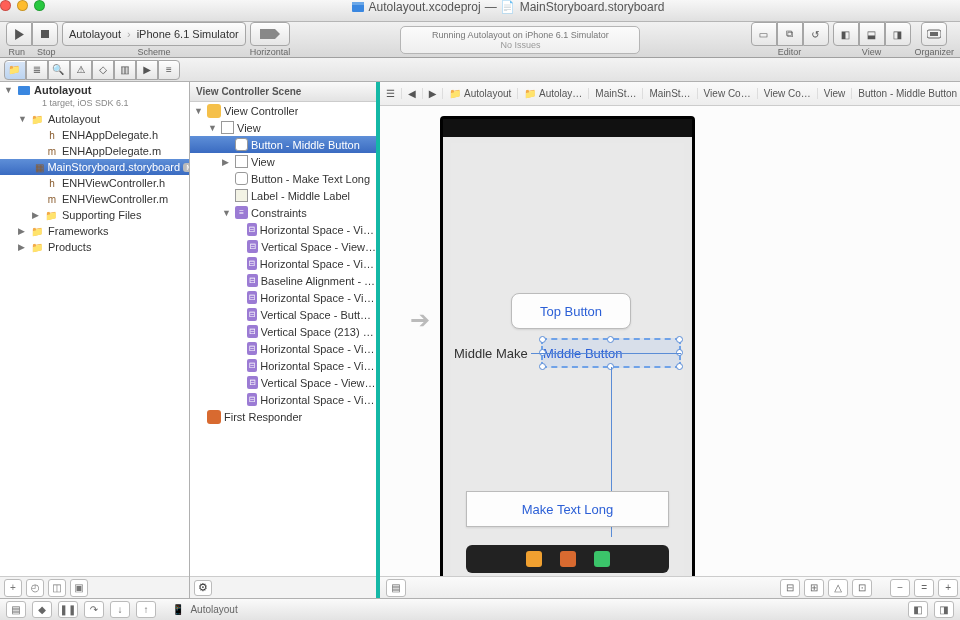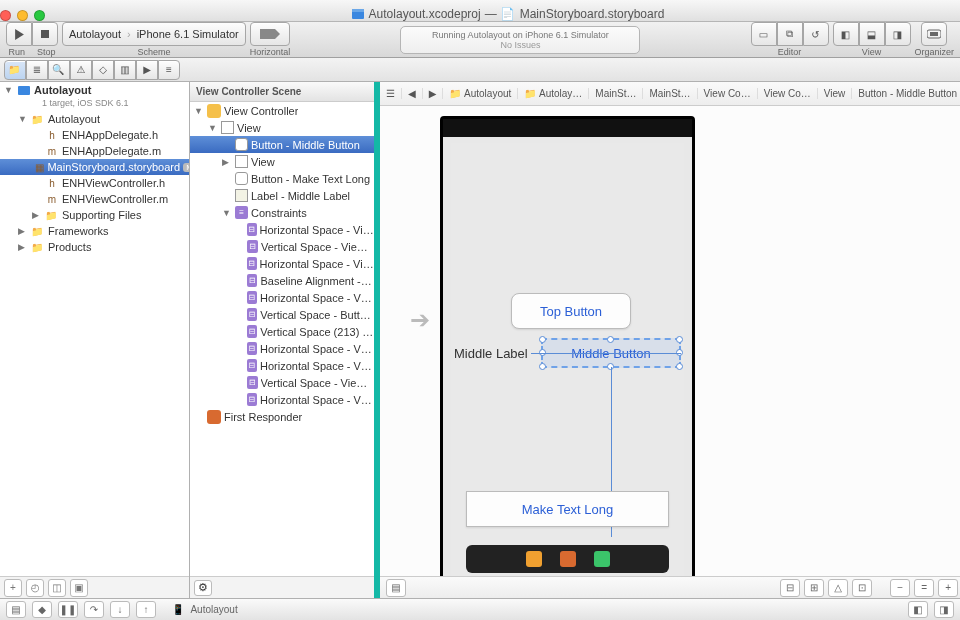--- a/index.html
+++ b/index.html
@@ -1,19 +1,19 @@
 <!DOCTYPE html>
 <html><head>
 <meta charset="utf-8">
 <style>
 * { margin:0; padding:0; box-sizing:border-box; font-family: "Lucida Grande", "Helvetica Neue", sans-serif; }
 body { background:#ededed; font-size:11px; color:#333; overflow:hidden; width:960px; height:620px; position:relative; }
 
 
-.titlebar { height:22px; background:linear-gradient(#f7f7f7,#e0e0e0); border-bottom:1px solid #b5b5b5; display:flex; align-items:flex-end; padding:0 0; font-size:12px; color:#555; }
+.titlebar { height:22px; background:linear-gradient(#f7f7f7,#e0e0e0); border-bottom:1px solid #b5b5b5; display:flex; align-items:flex-start; padding:0 0; font-size:12px; color:#555; }
 .traffic { display:flex; gap:6px; margin-right:10px; }
 .dot { width:11px; height:11px; border-radius:50%; border:1px solid rgba(0,0,0,.2); }
 .dot.red{background:#ff5f57;} .dot.yellow{background:#febc2e;} .dot.green{background:#28c840;}
 .titlecenter{ flex:1; text-align:center; display:flex; justify-content:center; align-items:center; gap:4px;}
 .tiny-icon{display:inline-block;width:14px;height:14px;}
 
 
 .toolbar { height:36px; background:linear-gradient(#f1f1f1,#d8d8d8); border-bottom:1px solid #a0a0a0; display:flex; align-items:center; padding:2px 6px; gap:4px;}
 .tool-btn { height:24px; min-width:26px; border:1px solid #a6a6a6; border-radius:4px; background:linear-gradient(#fdfdfd,#e6e6e6); display:flex; align-items:center; justify-content:center; font-size:10px; color:#555; box-shadow:0 1px 0 #fff inset; }
 .tool-group { display:flex; }
@@ -39,41 +39,41 @@
 .tree-row{display:flex;align-items:center;height:16px;padding-left:4px;gap:3px;white-space:nowrap;}
 .tree-row.sel{background:linear-gradient(#5e8fd8,#3a6bc1);color:#fff;}
 .tree-row .disclosure{width:10px;color:#777;font-size:9px;}
 .tree-row .badge{margin-left:auto;margin-right:4px;background:#bbb;color:#fff;border-radius:3px;padding:0 3px;font-size:8px;}
 .icon-box{width:14px;height:14px;display:inline-flex;align-items:center;justify-content:center;font-size:10px;}
 .folder{color:#1e6fd8;} .hfile{color:#8a5c2e;} .mfile{color:#8a5c2e;} .sbfile{color:#8a5c2e;}
 .nav-filter{height:22px;border-top:1px solid #ccc;background:#f3f3f3;display:flex;align-items:center;padding:0 4px;gap:4px;}
 .nav-filter .fbtn{width:18px;height:18px;border:1px solid #bbb;border-radius:3px;background:#fff;font-size:10px;display:flex;align-items:center;justify-content:center;color:#777;}
 
 
-.outline{width:190px;background:#fff;border-right:6px solid #14b8a6;display:flex;flex-direction:column;}
+.outline{width:190px;background:#fff;border-right:4px solid #14b8a6;display:flex;flex-direction:column;}
 .outline-head{height:20px;background:linear-gradient(#fafafa,#e3e3e3);border-bottom:1px solid #ccc;padding:0 6px;font-size:10px;font-weight:bold;color:#555;display:flex;align-items:center;}
 .outline-tree{flex:1;overflow:auto;font-size:11px;}
 .outline-row{display:flex;align-items:center;height:17px;gap:3px;white-space:nowrap;overflow:hidden;}
 .outline-row.sel{background:linear-gradient(#5e8fd8,#3a6bc1);color:#fff;}
 .constraint-icon{width:13px;height:13px;background:#9b7bd4;border-radius:2px;color:#fff;font-size:8px;display:inline-flex;align-items:center;justify-content:center;}
 .view-icon{width:13px;height:13px;border:1px solid #999;background:#fff;}
 .btn-icon{width:13px;height:13px;border:1px solid #999;border-radius:3px;background:#fff;}
 .lbl-icon{width:13px;height:13px;border:1px solid #999;background:#f3f3e5;}
 
 
 .canvas{flex:1;background:#fcfcfc;border-right:1px solid #b0b0b0;position:relative;display:flex;flex-direction:column;}
 .jumpbar{height:24px;border-bottom:1px solid #ccc;background:linear-gradient(#fafafa,#ededed);display:flex;align-items:center;font-size:10px;color:#555;overflow:hidden;}
 .jumpbar .jb-seg{padding:0 6px;border-right:1px solid #ddd;display:flex;align-items:center;gap:3px;white-space:nowrap;}
 .canvas-area{flex:1;position:relative;overflow:hidden;}
 .phone-shell{position:absolute;left:60px;top:10px;width:255px;height:490px;background:#e8e8e8;border:3px solid #000;border-radius:4px;}
 .phone-status{height:18px;background:#111;display:flex;justify-space-between;}
 .phone-screen{position:absolute;top:24px;left:8px;right:8px;bottom:8px;background:#e9e9e9;}
 .top-button{position:absolute;left:60px;top:150px;width:120px;height:36px;border:1px solid #bbb;border-radius:8px;background:#fdfdfd;display:flex;align-items:center;justify-content:center;color:#2b5fd6;font-size:13px;font-weight:500;box-shadow:0 1px 2px rgba(0,0,0,.1);}
 .mid-label{position:absolute;left:3px;top:203px;font-size:13px;color:#333;font-weight:500;}
-.mid-button-sel{position:absolute;left:90px;top:195px;width:140px;height:30px;border:2px dashed #6fa2e8;background:rgba(120,170,240,.15);display:flex;align-items:center;justify-content:center;color:#2b5fd6;font-size:13px;font-weight:500;}
+.mid-button-sel{position:absolute;left:90px;top:195px;width:140px;height:30px;border:2px dashed #6fa2e8;background:rgba(120,170,240,.15);display:flex;align-items:center;color:#2b5fd6;font-size:13px;font-weight:500;}
 .sel-handle{position:absolute;width:7px;height:7px;background:#fff;border:1px solid #5a8cd6;border-radius:50%;}
 .guide-h{position:absolute;height:0;border-top:1px solid #5a8cd6;}
 .guide-v{position:absolute;width:0;border-left:1px solid #5a8cd6;}
 .make-long{position:absolute;left:15px;right:15px;bottom:68px;height:36px;border:1px solid #bbb;border-radius:0;background:#fdfdfd;display:flex;align-items:center;justify-content:center;color:#2b5fd6;font-size:13px;font-weight:500;box-shadow:0 1px 2px rgba(0,0,0,.1);}
 .dock{position:absolute;left:15px;right:15px;bottom:22px;height:28px;background:#222;border-radius:6px;display:flex;align-items:center;justify-content:center;gap:18px;}
 .dock span{width:16px;height:16px;border-radius:3px;}
 .canvas-footer{height:22px;border-top:1px solid #ccc;background:linear-gradient(#fafafa,#ededed);display:flex;align-items:center;justify-content:space-between;padding:0 6px;gap:6px;}
 .canvas-footer .fbtn{width:20px;height:18px;border:1px solid #bbb;border-radius:3px;background:#fff;font-size:10px;display:flex;align-items:center;justify-content:center;color:#666;}
 .cf-group{display:flex;gap:4px;}
 
@@ -388,21 +388,21 @@
         </div>
     </div>
     <div class="canvas-area">
       <span class="flow-arrow">➔</span>
       <div class="phone-shell">
         <div class="phone-status"></div>
         <div class="phone-screen">
           <div class="top-button">
               <span>Top Button</span>
             </div>
-          <div class="mid-label"><span>Middle Label</span></div>
+          <div class="mid-label"><span>Middle Make</span></div>
           <div class="mid-button-sel">
             <span>Middle Button</span>
             <div class="sel-handle" style="left:-4px;top:-4px"></div>
             <div class="sel-handle" style="right:-4px;top:-4px"></div>
             <div class="sel-handle" style="left:-4px;bottom:-4px"></div>
             <div class="sel-handle" style="right:-4px;bottom:-4px"></div>
             <div class="sel-handle" style="left:calc(50% - 4px);top:-4px"></div>
             <div class="sel-handle" style="left:calc(50% - 4px);bottom:-4px"></div>
             <div class="sel-handle" style="left:-4px;top:calc(50% - 4px)"></div>
             <div class="sel-handle" style="right:-4px;top:calc(50% - 4px)"></div>

